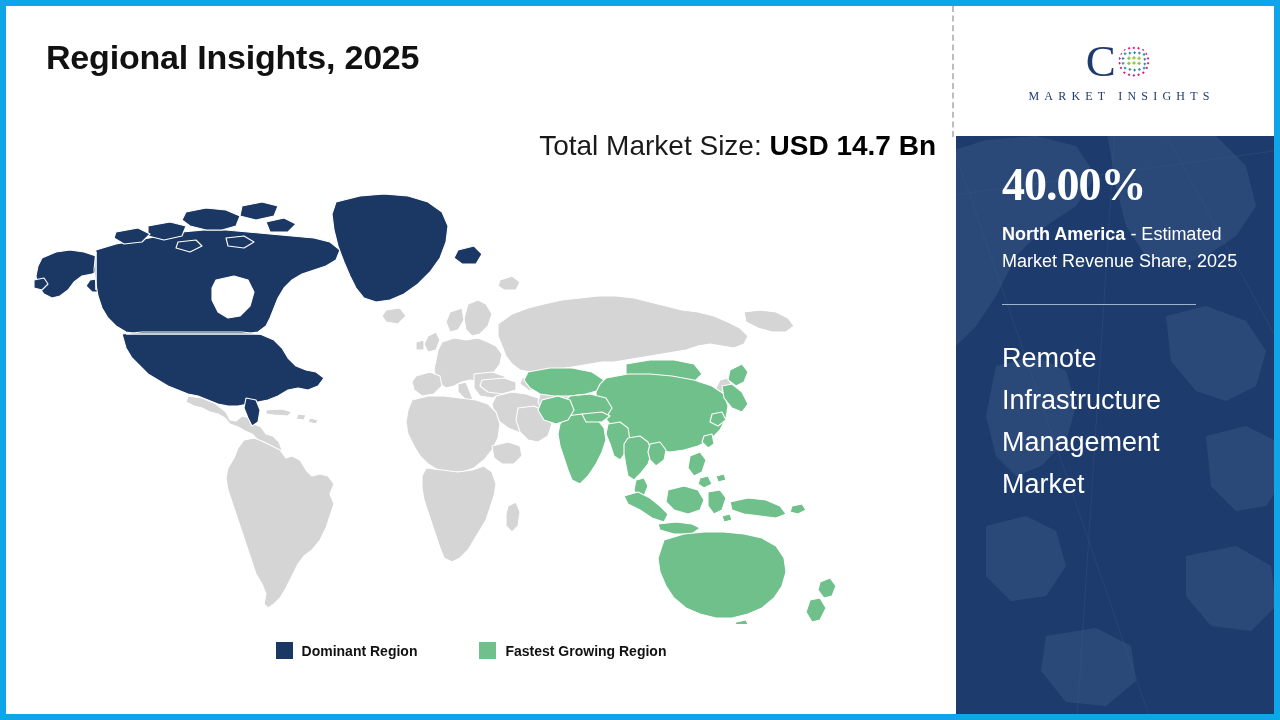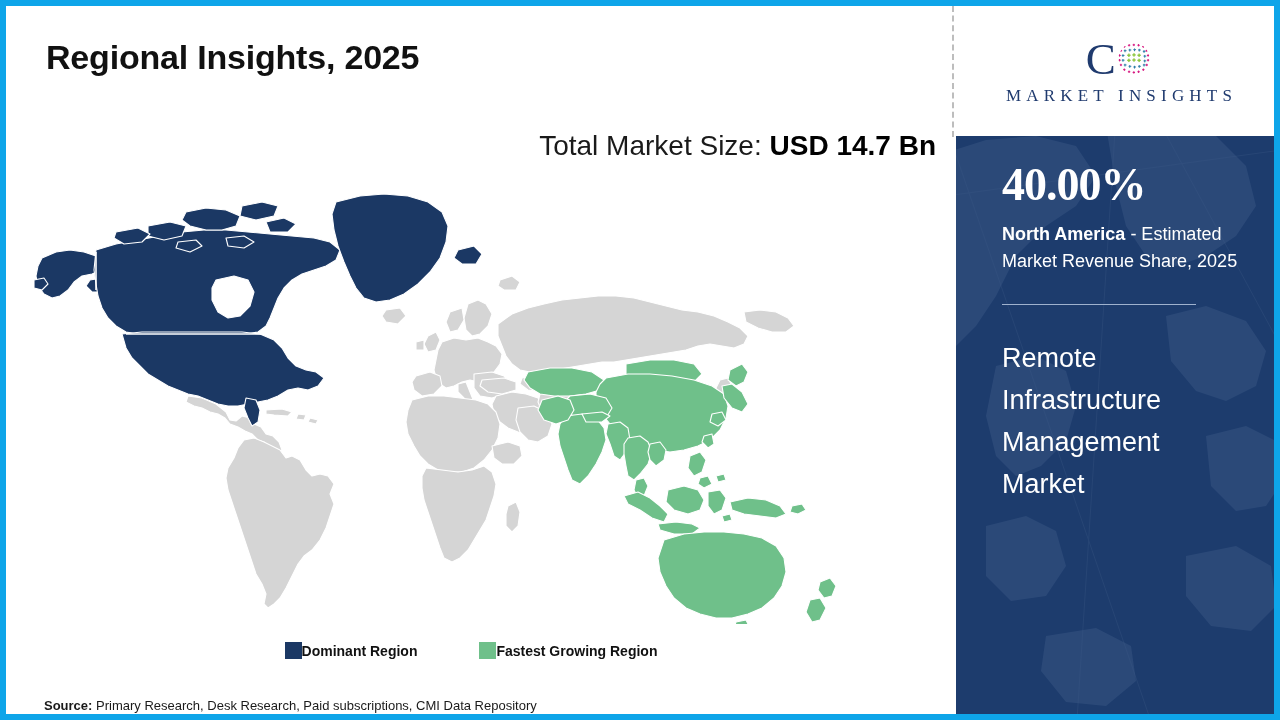--- a/index.html
+++ b/index.html
@@ -79,20 +79,21 @@
     top: 636px;
     width: 930px;
     display: flex;
     justify-content: center;
     align-items: center;
     gap: 62px;
   }
   .legend-item {
     display: flex;
     align-items: center;
+    gap: 9px;
   }
   .legend-swatch {
     width: 17px;
     height: 17px;
     display: block;
     flex: 0 0 auto;
   }
   .legend-label {
     font-size: 14px;
     font-weight: bold;
@@ -157,21 +158,21 @@
     letter-spacing: 0.5px;
   }
   .logo-globe {
     width: 34px;
     height: 34px;
     margin: 0 1px;
     display: block;
   }
   .logo-sub {
     font-family: "Liberation Serif", serif;
-    font-size: 17px;
+    font-size: 12px;
     color: #1f3a6e;
     letter-spacing: 5.2px;
     margin-top: 4px;
     padding-left: 5px;
   }
 
   .blue-panel {
     position: absolute;
     left: 0;
     top: 130px;
@@ -434,23 +435,20 @@
       <div class="legend-item">
         <span class="legend-swatch" style="background:#1b3864"></span>
         <span class="legend-label">Dominant Region</span>
       </div>
       <div class="legend-item">
         <span class="legend-swatch" style="background:#6fc08a"></span>
         <span class="legend-label">Fastest Growing Region</span>
       </div>
     </div>
 
-    <div class="source-line">
-      <span class="src-label">Source:</span><span> Primary Research, Desk Research, Paid subscriptions, CMI Data Repository</span>
-    </div>
   </div>
 
   <div class="dashed-divider"></div>
 
   <div class="right-col">
 
     <div class="logo-box">
       <div class="logo-main">
         <span class="logo-c">C</span>
         <svg class="logo-globe" viewBox="0 0 100 100">

